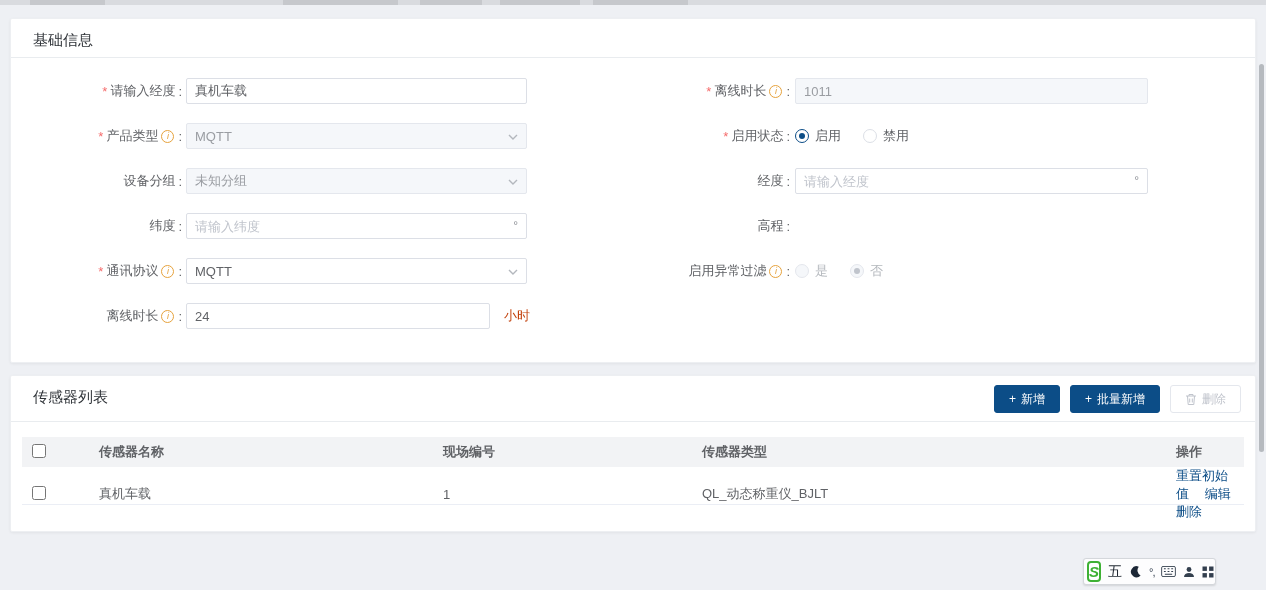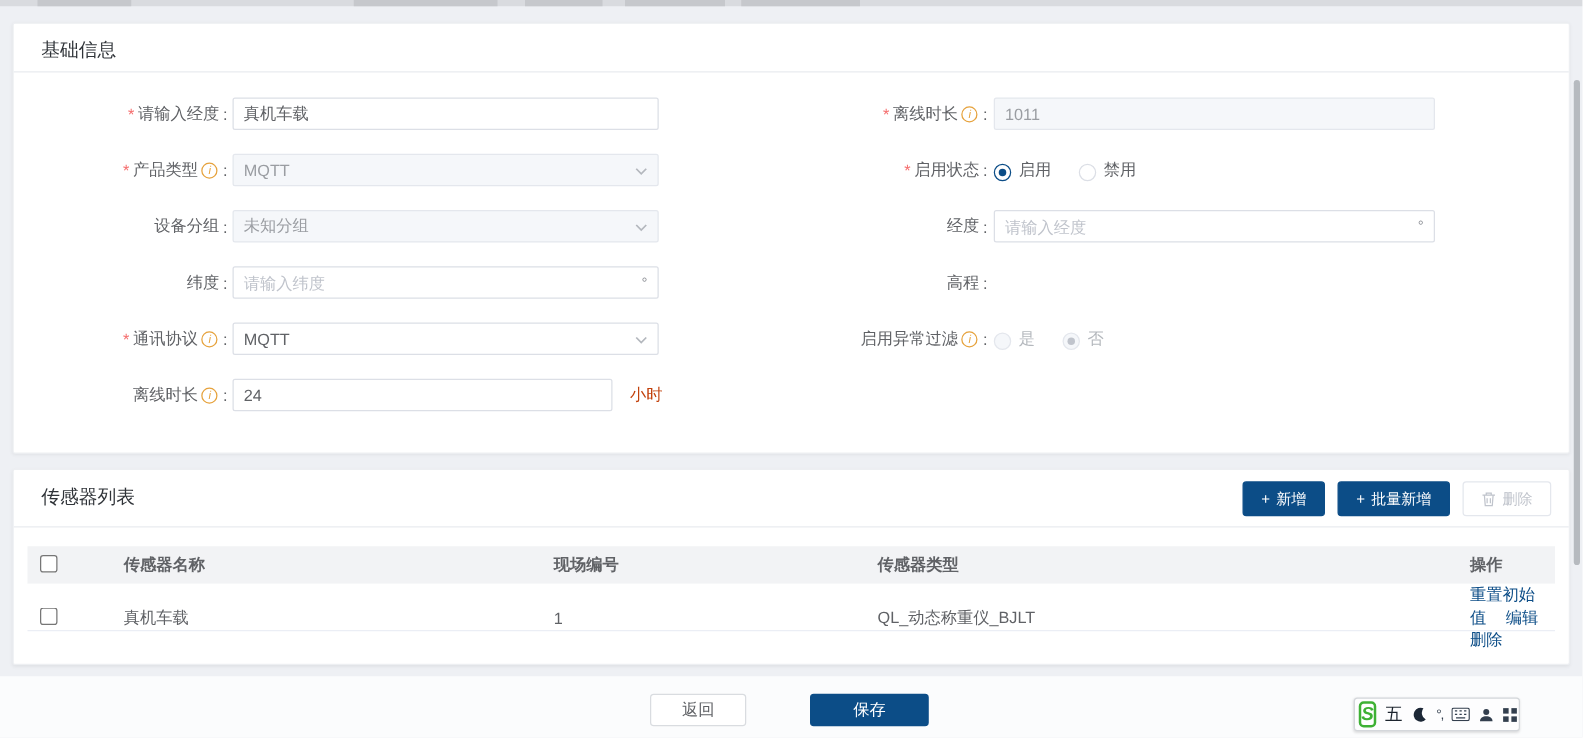--- a/index.html
+++ b/index.html
@@ -47,21 +47,21 @@
   .unit-out { margin-left:14px; color:#c2410c; font-size:13px; white-space:nowrap; }
   .iwrap.short { width:304px; }
 
   .selectbox { position:relative; width:100%; height:26px; border:1px solid #dcdfe6;
                border-radius:2px; background:#fff; display:flex; align-items:center;
                padding:0 26px 0 8px; font-size:13px; color:#606266; cursor:pointer; }
   .selectbox.disabled { background:#f5f7fa; border-color:#e4e7ed; color:#9a9da2; cursor:not-allowed; }
   .chev { position:absolute; right:8px; top:8px; }
 
   
-  .radio-group { display:flex; align-items:flex-end; gap:6px; }
+  .radio-group { display:flex; align-items:center; gap:6px; }
   .radio { width:14px; height:14px; border-radius:50%; border:1px solid #dcdfe6;
            background:#fff; position:relative; display:inline-block; cursor:pointer; }
   .radio.checked { border-color:#0c4d87; }
   .radio.checked::after { content:''; position:absolute; left:3px; top:3px;
            width:6px; height:6px; border-radius:50%; background:#0c4d87; }
   .radio.disabled { background:#f5f7fa; border-color:#e4e7ed; cursor:not-allowed; }
   .radio.disabled.checked::after { background:#c0c4cc; }
   .radio-lab { color:#606266; margin-right:16px; }
   .radio-lab.dim { color:#b4b8bd; }
 
@@ -296,24 +296,20 @@
     <div>真机车载</div>
     <div>1</div>
     <div>QL_动态称重仪_BJLT</div>
     <div class="ops">
       <a>重置初始值</a>
       <a>编辑</a>
       <a>删除</a>
     </div>
   </div>
 
-  <div class="footer-band">
-    <button class="fbtn fbtn-back">返回</button>
-    <button class="fbtn fbtn-save">保存</button>
-  </div>
 
   <div class="ime">
     <div class="ime-logo">S</div>
     <div class="ime-ic ime-wubi">五</div>
     <div class="ime-ic">
       <svg width="13" height="13" viewBox="0 0 14 14">
           <path d="M10.5 1.8a6 6 0 1 0 2 9.6A6.4 6.4 0 0 1 10.5 1.8z" fill="#1c2736"></path>
         </svg>
     </div>
     <div class="ime-ic ime-punct">°,</div>

